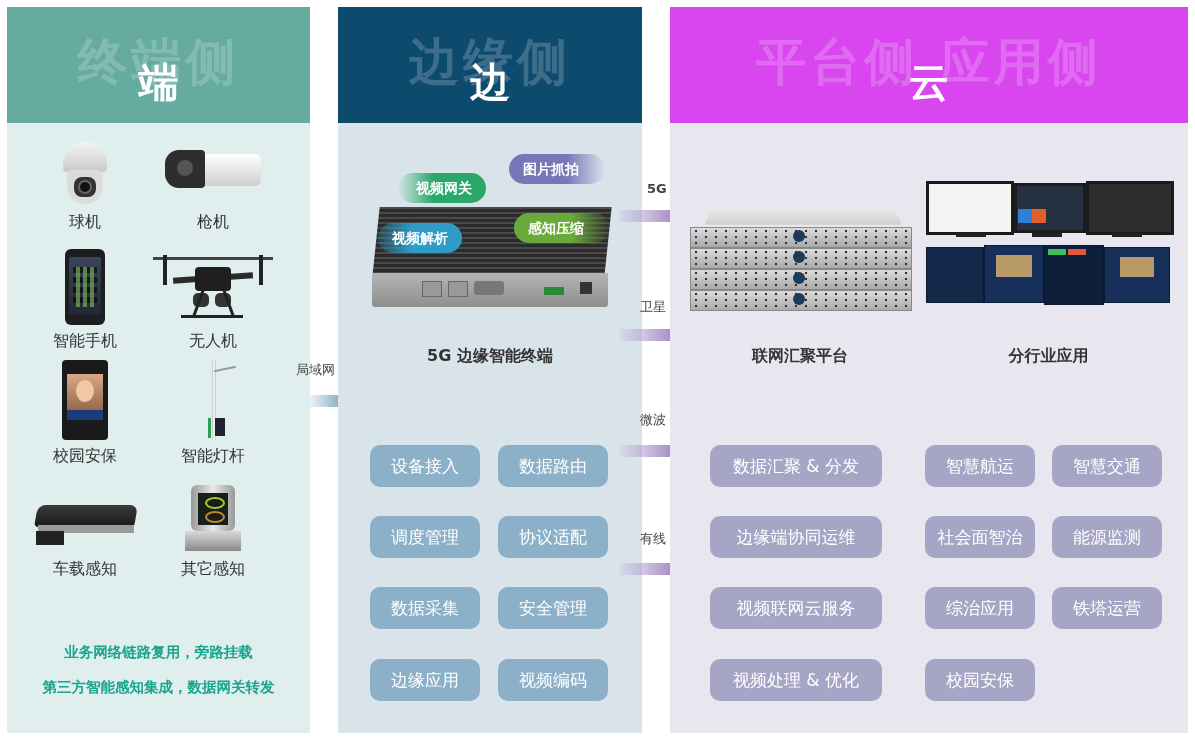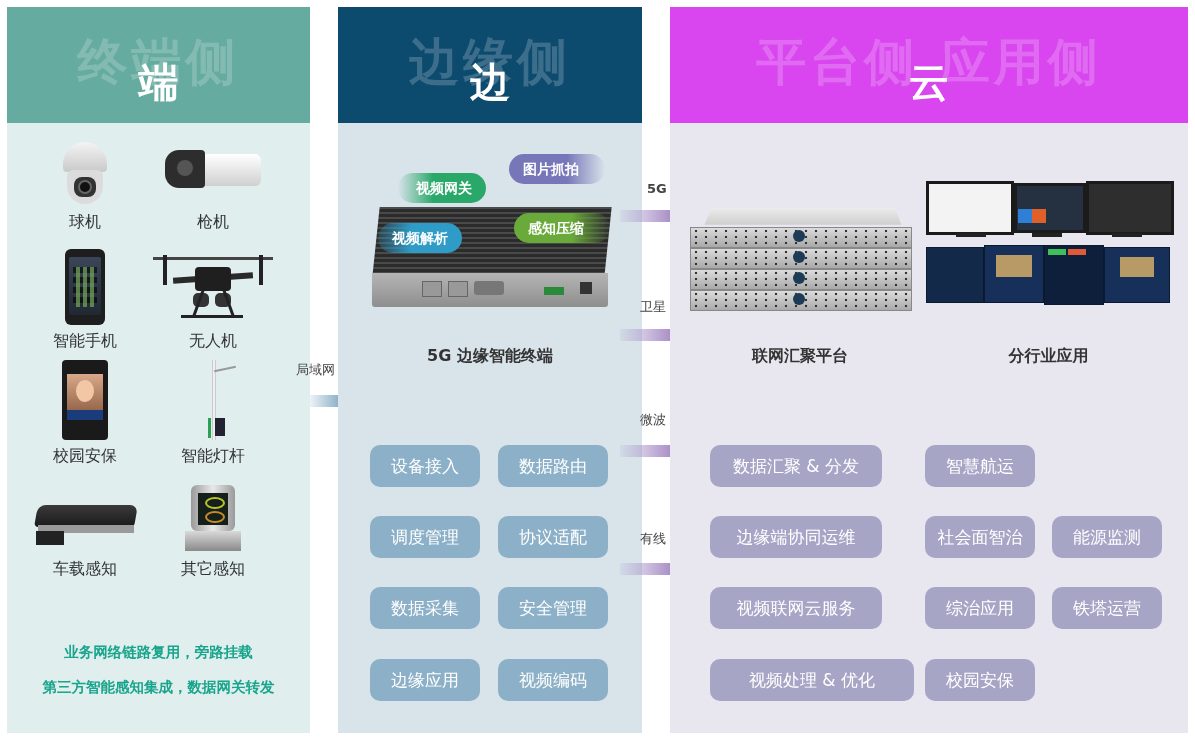--- a/index.html
+++ b/index.html
@@ -220,21 +220,22 @@
     <div style="position:absolute;left:122px;top:68px;width:18px;height:6px;background:#3fbf5a;"></div>
     <div style="position:absolute;left:142px;top:68px;width:18px;height:6px;background:#e05a3a;"></div>
     <div style="position:absolute;left:178px;top:66px;width:64px;height:54px;background:#17305a;border:1px solid #0b1a30;"></div>
     <div style="position:absolute;left:194px;top:76px;width:34px;height:20px;background:#b79a66;"></div>
   </div>
   <div class="caption" style="left:256px;width:245px;top:339px;">分行业应用</div>
 
   <div class="chip chip-cloud" style="left:40px;top:438px;width:172px;">数据汇聚 &amp; 分发</div>
   <div class="chip chip-cloud" style="left:40px;top:509px;width:172px;">边缘端协同运维</div>
   <div class="chip chip-cloud" style="left:40px;top:580px;width:172px;">视频联网云服务</div>
-  <div class="chip chip-cloud" style="left:40px;top:652px;width:204px;">视频处理 &amp; 优化</div>
+  <div class="chip chip-cloud" style="left:40px;top:652px;width:172px;">视频处理 &amp; 优化</div>
 
   <div class="chip chip-cloud" style="left:255px;top:438px;">智慧航运</div>
+  <div class="chip chip-cloud" style="left:382px;top:438px;">智慧交通</div>
   <div class="chip chip-cloud" style="left:255px;top:509px;">社会面智治</div>
   <div class="chip chip-cloud" style="left:382px;top:509px;">能源监测</div>
   <div class="chip chip-cloud" style="left:255px;top:580px;">综治应用</div>
   <div class="chip chip-cloud" style="left:382px;top:580px;">铁塔运营</div>
   <div class="chip chip-cloud" style="left:255px;top:652px;">校园安保</div>
 </div>
 
 </body></html>

